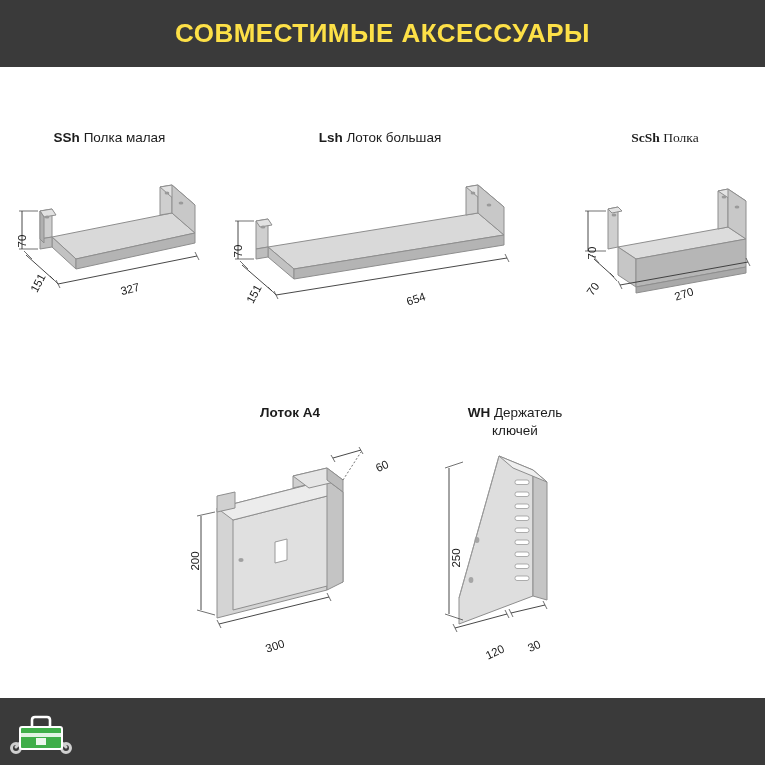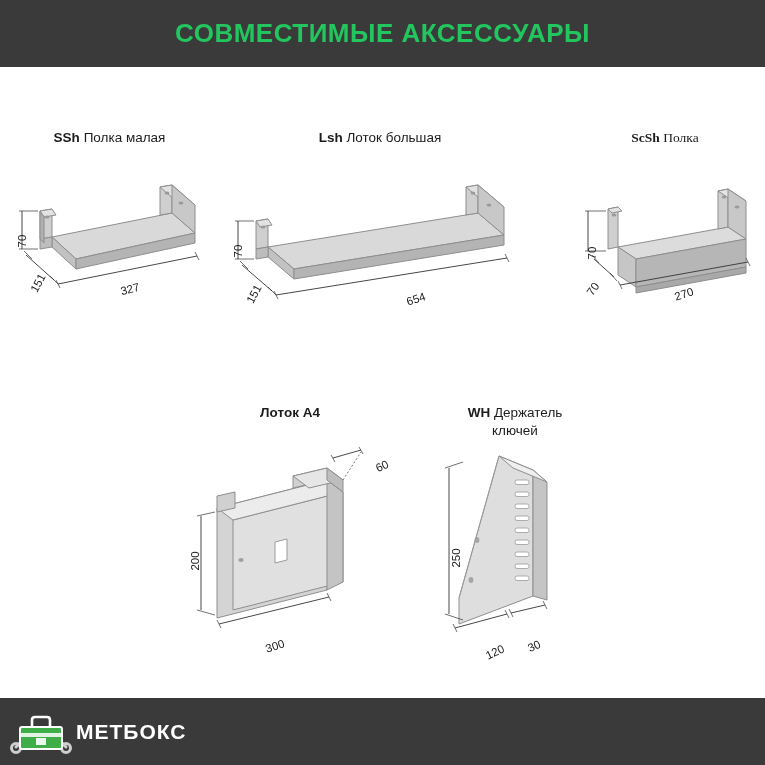--- a/index.html
+++ b/index.html
@@ -26,21 +26,21 @@
     position: absolute;
     left: 0; top: 0;
     width: 765px;
     height: 67px;
     background: #3a3a3a;
     display: flex;
     align-items: center;
     justify-content: center;
   }
   .header-title {
-    color: #22c55e;
+    color: #fde047;
     font-size: 26px;
     font-weight: bold;
     letter-spacing: 0.5px;
     text-transform: uppercase;
     text-align: center;
   }
 
   
   .footer-bar {
     position: absolute;
@@ -356,16 +356,15 @@
       </g>
       <circle cx="6" cy="41" r="4.5" fill="none" stroke="#cfcfcf" stroke-width="3"></circle>
       <circle cx="56" cy="41" r="4.5" fill="none" stroke="#cfcfcf" stroke-width="3"></circle>
 
       <rect x="10" y="20" width="42" height="22" rx="2" fill="#3fae49" stroke="#ffffff" stroke-width="2"></rect>
       <rect x="10" y="26" width="42" height="4" fill="#ffffff" opacity="0.85"></rect>
 
       <path d="M22 20 L22 13 Q22 10 25 10 L37 10 Q40 10 40 13 L40 20" fill="none" stroke="#ffffff" stroke-width="2.6"></path>
       <rect x="26" y="31" width="10" height="7" fill="#ffffff" opacity="0.9"></rect>
     </svg>
-    <div class="logo-text">МЕТБОКС</div>
   </div>
 
 </div>
 
 </body></html>

